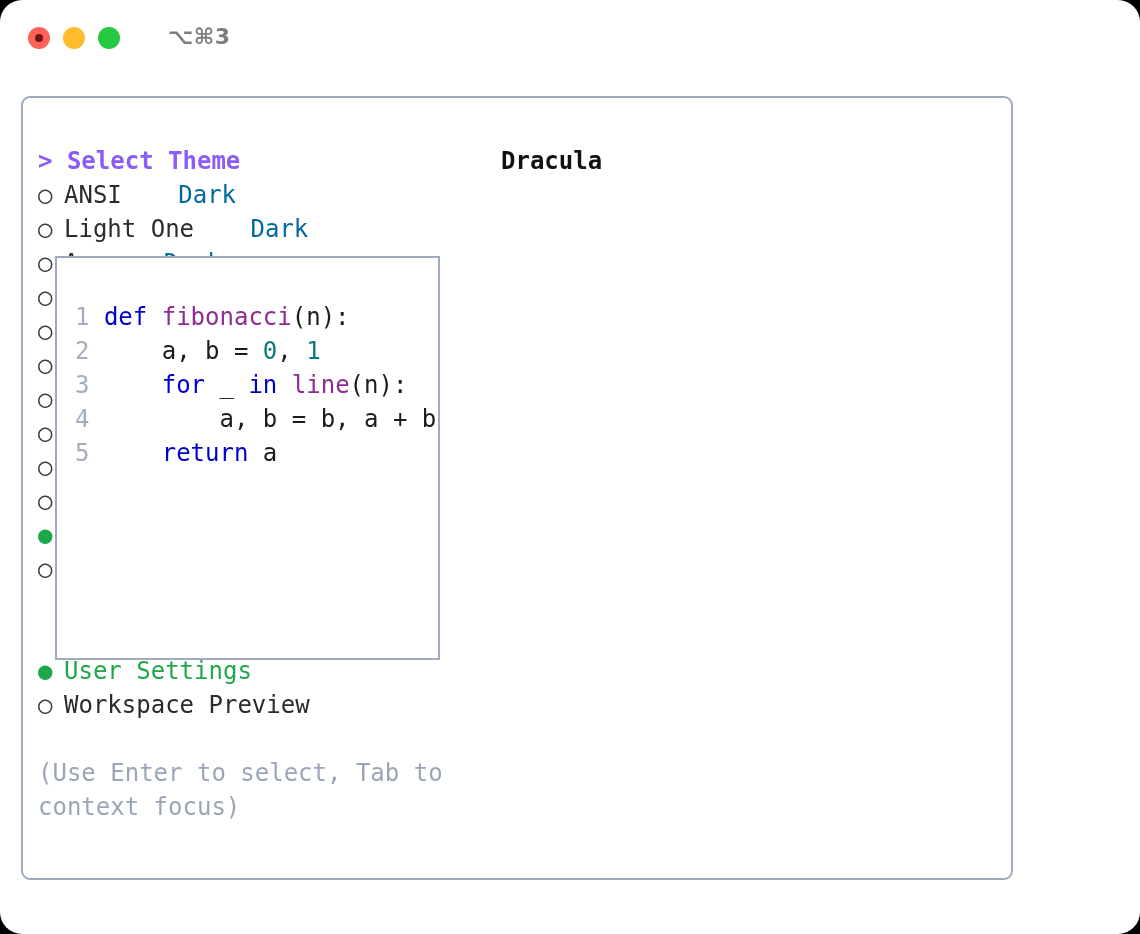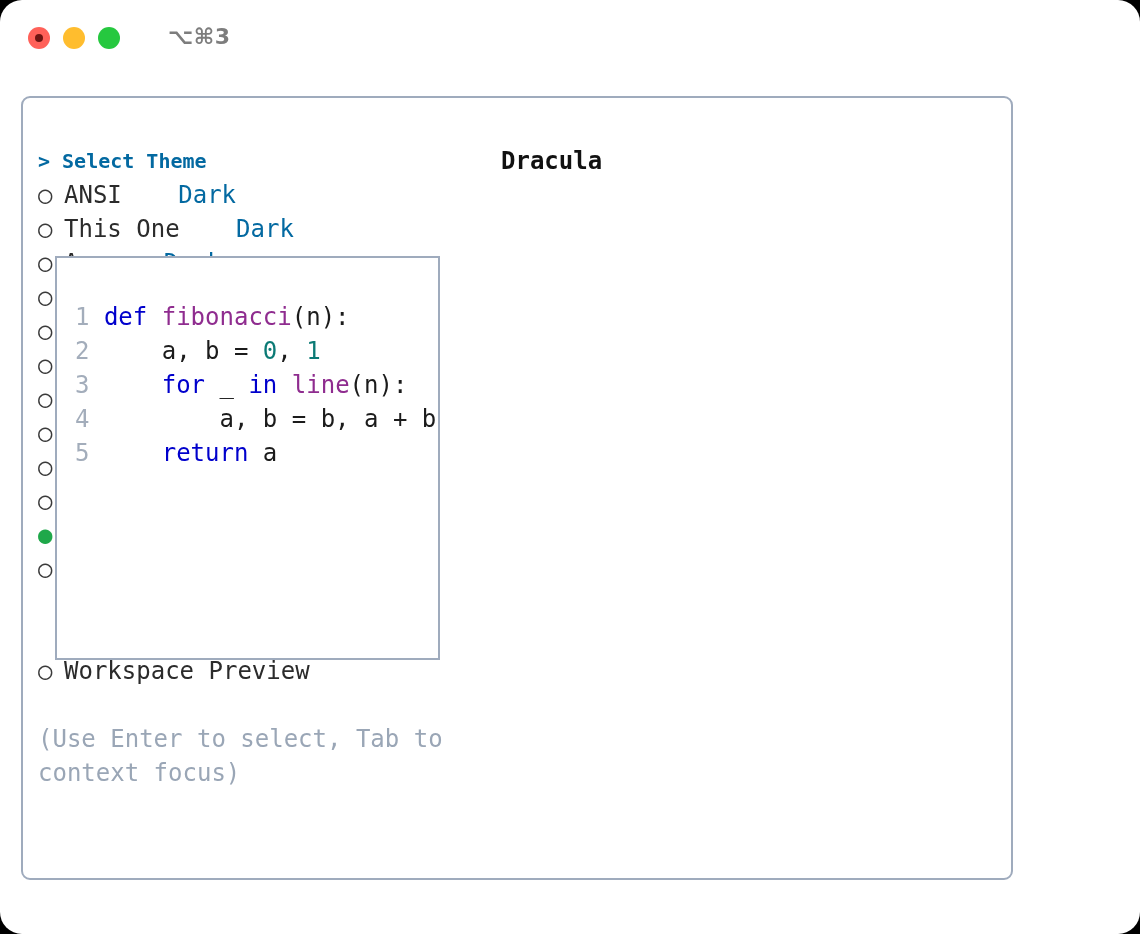--- a/index.html
+++ b/index.html
@@ -96,23 +96,23 @@
     width: 450px;
   }
   .right-col {
     position: absolute;
     left: 478px;
     top: 46px;
     width: 500px;
   }
 
   .heading {
-    font-size: 20px;
-    line-height: 34px;
-    color: #0369a1;
+    font-size: 24px;
+    line-height: 34px;
+    color: #8b5cf6;
     white-space: pre;
   }
   .heading.bold { font-weight: bold; }
 
   .opt-row {
     font-size: 24px;
     line-height: 34px;
     white-space: pre;
     color: #2b2b2b;
   }
@@ -196,37 +196,38 @@
     <div class="shortcut">⌥⌘3</div>
   </div>
 
   <div class="panel">
     <div class="panel-inner">
 
       <div class="left-col">
         <div class="heading bold">&gt; Select Theme</div>
         <div id="theme-list">
             <div class="opt-row"><span class="bullet">○</span><span class="opt-label">ANSI</span><span> </span><span class="badge">Dark</span></div>
-            <div class="opt-row"><span class="bullet">○</span><span class="opt-label">This One</span><span> </span><span class="badge">Dark</span></div>
+            <div class="opt-row"><span class="bullet">○</span><span class="opt-label">Light One</span><span> </span><span class="badge">Dark</span></div>
             <div class="opt-row"><span class="bullet">○</span><span class="opt-label">Ayu</span><span> </span><span class="badge">Dark</span></div>
             <div class="opt-row"><span class="bullet">○</span><span class="opt-label">Default</span><span> </span><span class="badge">Dark</span></div>
             <div class="opt-row"><span class="bullet">○</span><span class="opt-label">Dracula</span><span> </span><span class="badge">Dark</span></div>
             <div class="opt-row"><span class="bullet">○</span><span class="opt-label">GitHub</span><span> </span><span class="badge">Dark</span></div>
             <div class="opt-row"><span class="bullet">○</span><span class="opt-label">ANSI Light</span><span> </span><span class="badge">Light</span></div>
             <div class="opt-row"><span class="bullet">○</span><span class="opt-label">Ayu Light</span><span> </span><span class="badge">Light</span></div>
             <div class="opt-row"><span class="bullet">○</span><span class="opt-label">Default Light</span><span> </span><span class="badge">Light</span></div>
             <div class="opt-row"><span class="bullet">○</span><span class="opt-label">GitHub Light</span><span> </span><span class="badge">Light</span></div>
             <div class="opt-row"><span class="bullet sel">●</span><span class="opt-label sel">Google Code</span><span> </span><span class="badge">Light</span></div>
             <div class="opt-row"><span class="bullet">○</span><span class="opt-label">XCode</span><span> </span><span class="badge">Light</span></div>
           </div>
 
         <div class="spacer-line"></div>
 
         <div class="heading" style="padding-left:26px;">Apply To</div>
         <div id="apply-list">
+            <div class="opt-row"><span class="bullet sel">●</span><span class="opt-label sel">User Settings</span></div>
             <div class="opt-row"><span class="bullet">○</span><span class="opt-label">Workspace Preview</span></div>
           </div>
 
         <div class="spacer-line"></div>
 
         <div class="hint">(Use Enter to select, Tab to context focus)</div>
       </div>
 
       <div class="right-col">
         <div class="preview-title">Dracula</div>

